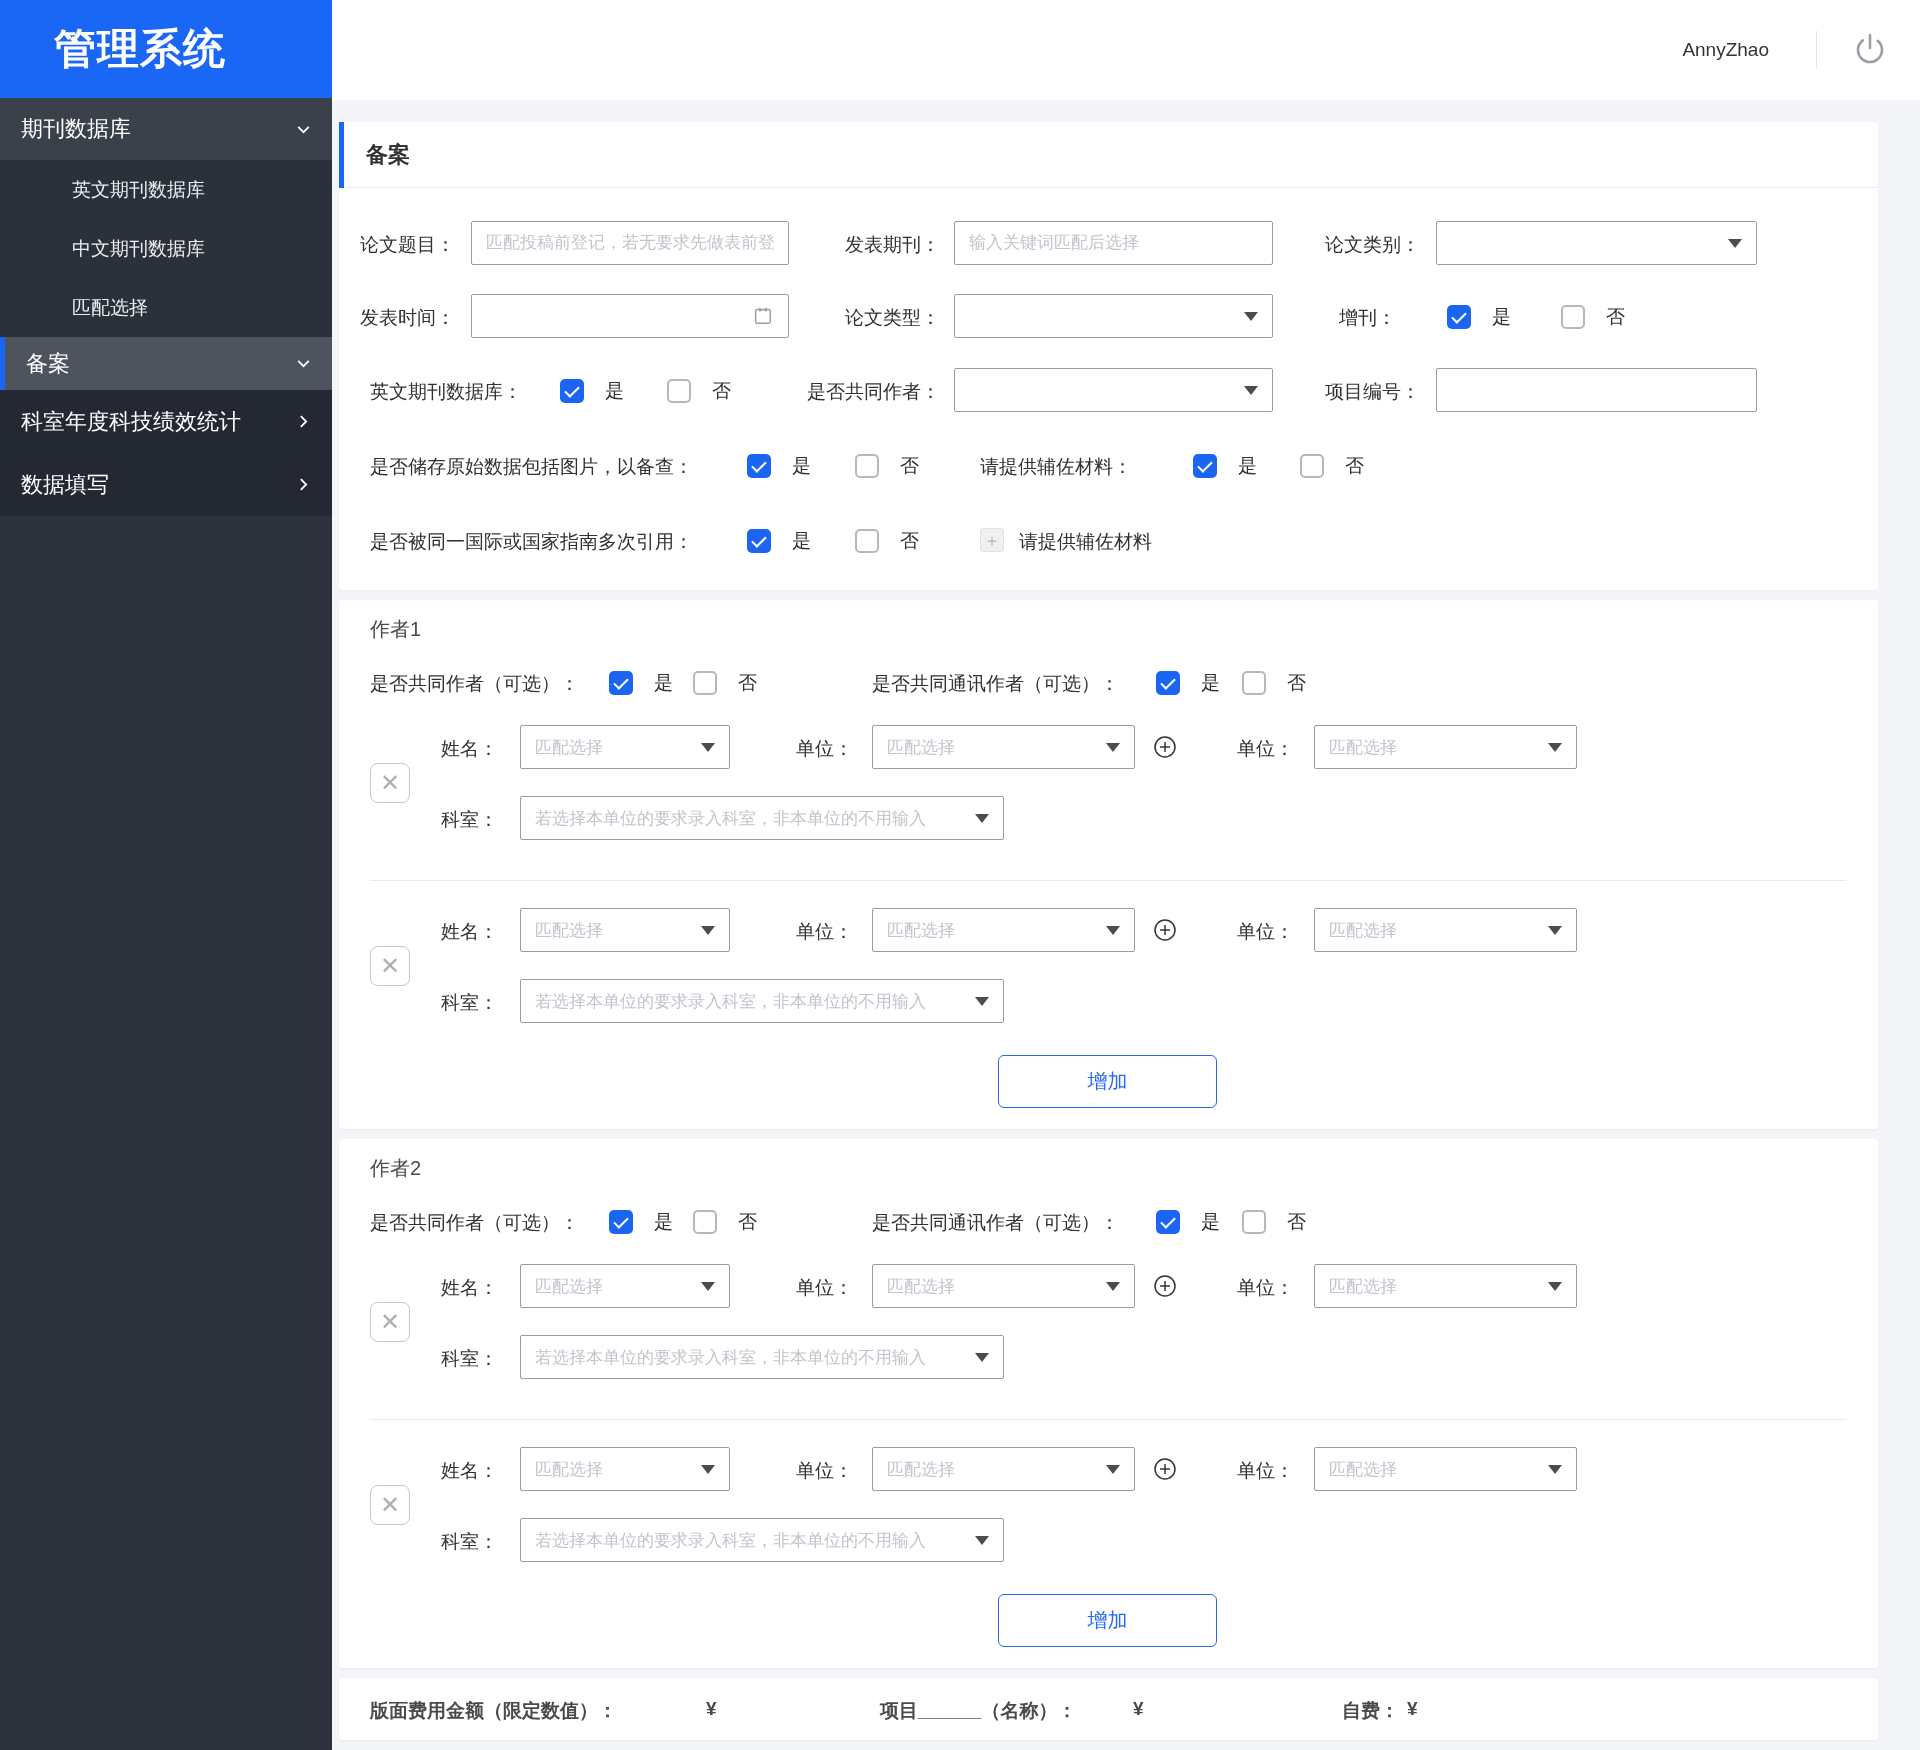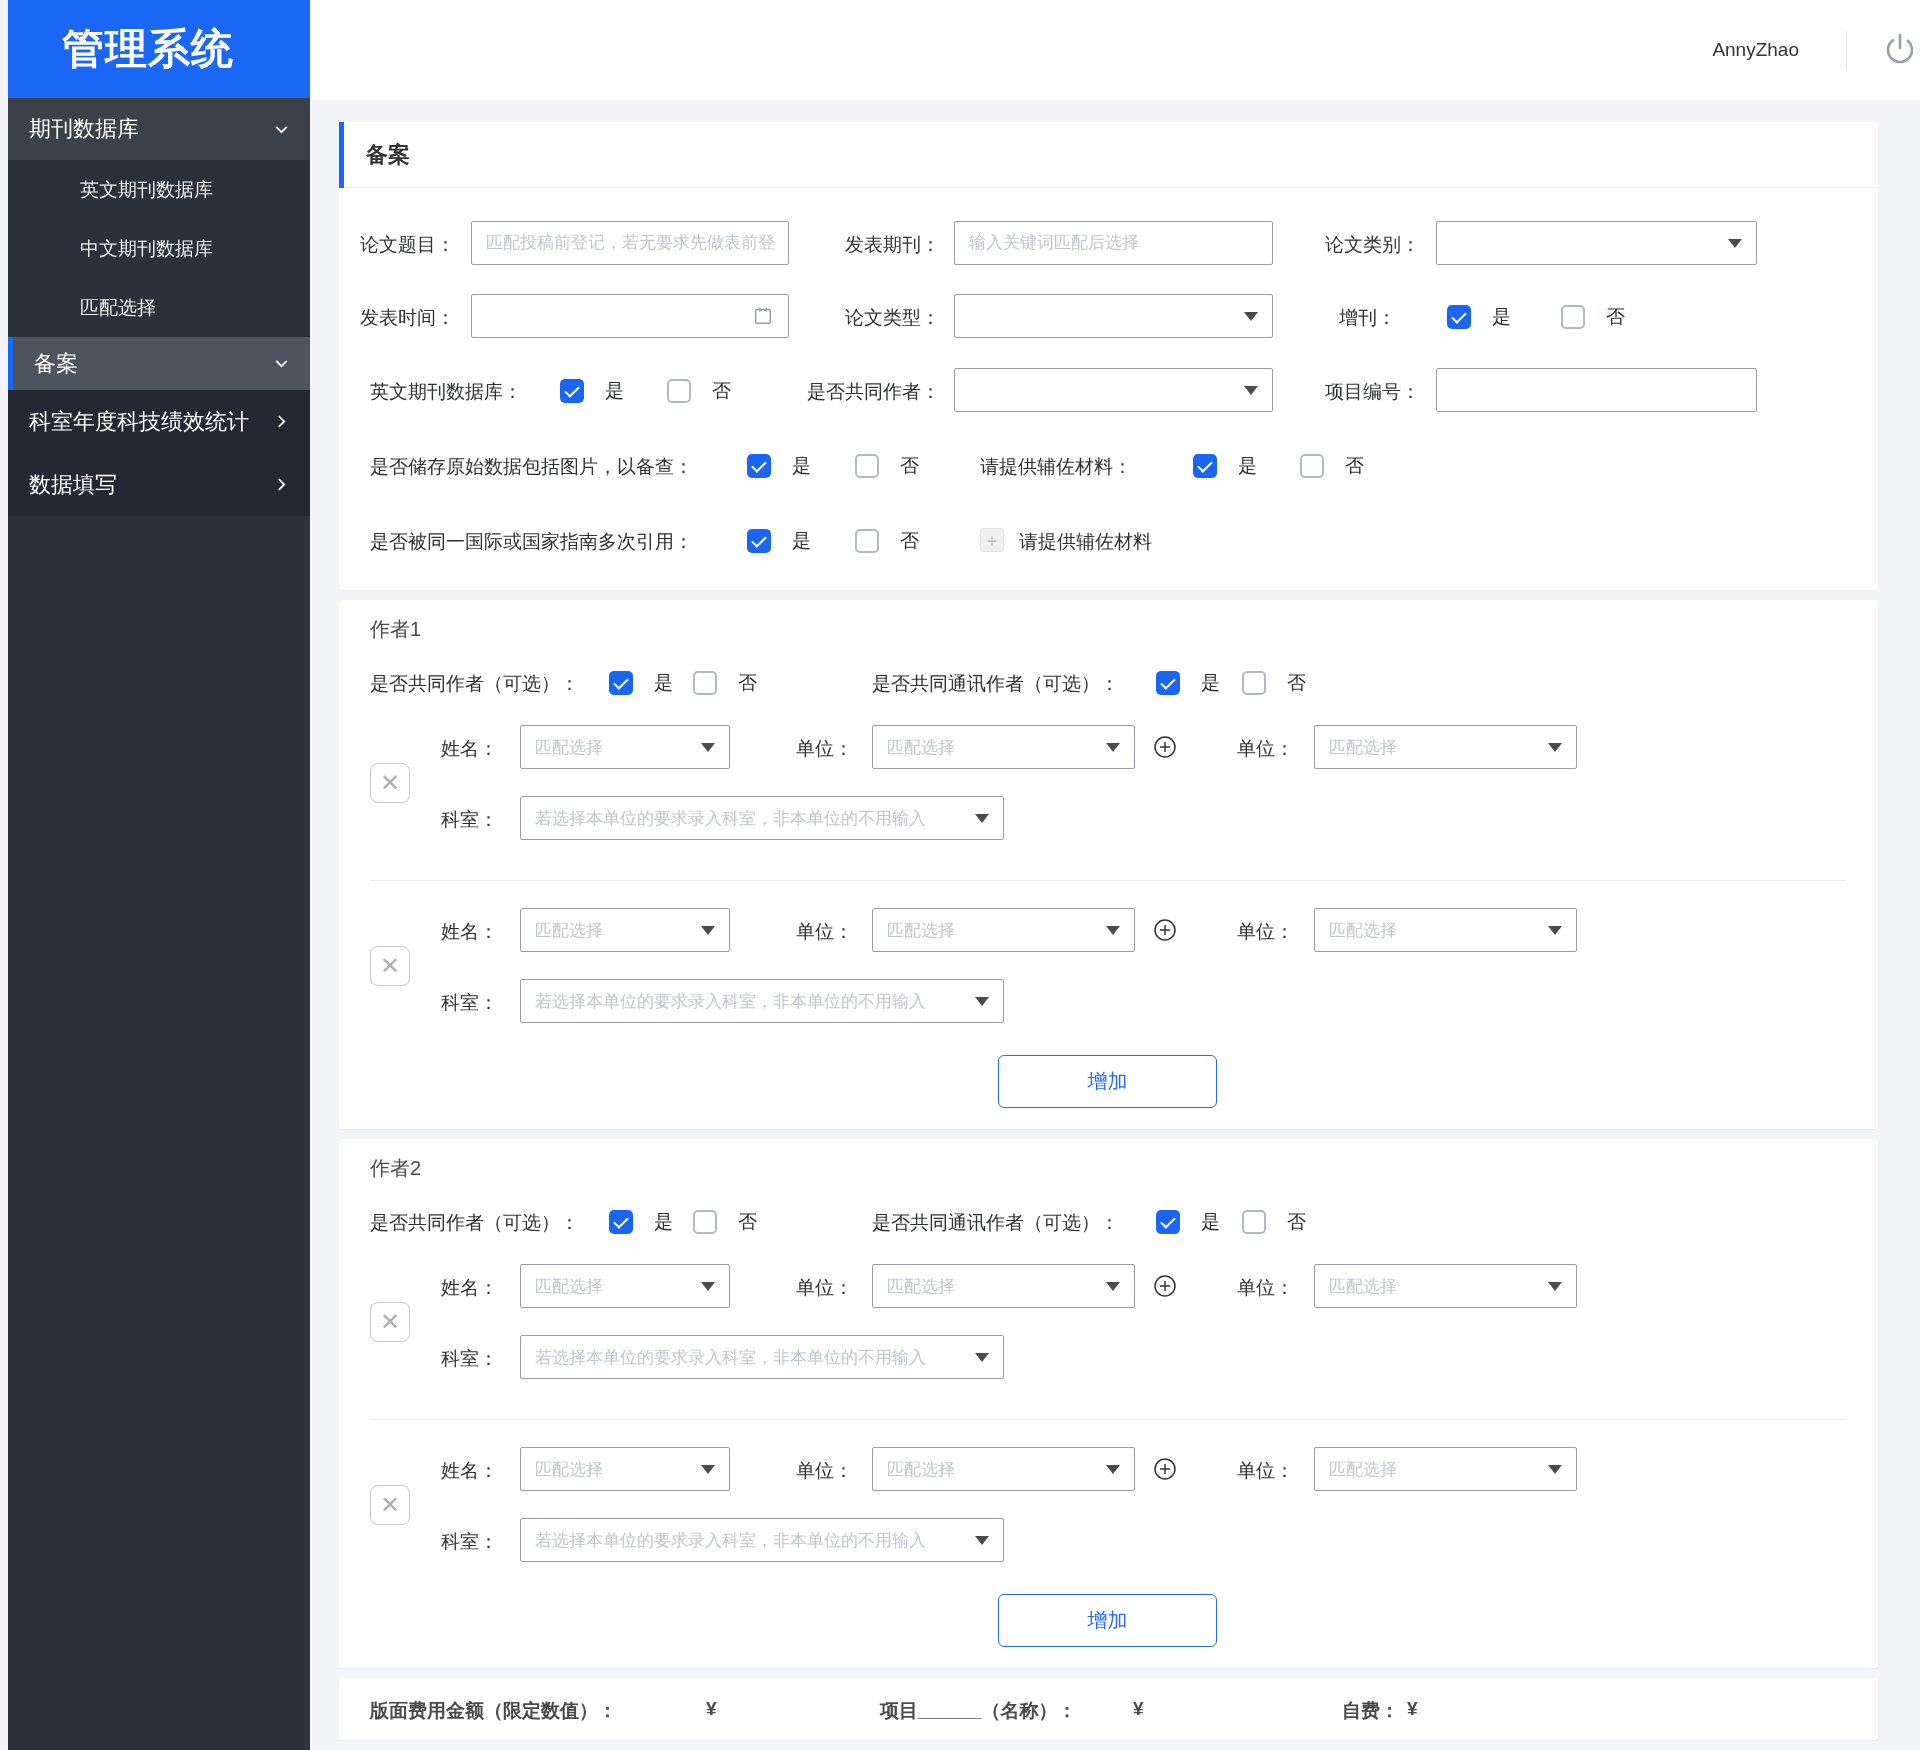--- a/index.html
+++ b/index.html
@@ -1,36 +1,36 @@
 <!DOCTYPE html>
 <html><head>
 <meta charset="utf-8">
 <style>
   * { margin:0; padding:0; box-sizing:border-box; }
   html,body { width:1920px; height:1750px; overflow:hidden;
     font-family:"Liberation Sans","DejaVu Sans",sans-serif; background:#f3f5f9; }
 
   
-  .sidebar { position:fixed; left:8px; top:0; width:302px; height:1750px;
+  .sidebar { position:fixed; left:0; top:0; width:332px; height:1750px;
     background:#2d323c; display:flex; flex-direction:column; }
   .logo { height:98px; background:#1a66f5; color:#fff; font-size:42px; font-weight:bold;
     display:flex; align-items:center; padding-left:54px; letter-spacing:1px; }
   .nav-item { display:flex; align-items:center; color:#fff; cursor:pointer; position:relative; }
   .nav-item .chev { position:absolute; right:20px; display:flex; }
   .ni-parent1 { height:62px; background:#3a414b; font-size:22px; padding-left:21px; }
   .ni-sub { height:59px; background:#2b313a; font-size:19px; padding-left:72px; color:#eceef1; }
   .ni-selected { height:53px; background:#4e545e; font-size:22px; padding-left:21px;
     border-left:5px solid #1a66f5; }
   .ni-parent2 { height:63px; background:#232832; font-size:22px; padding-left:21px; }
   .sidebar .filler { flex:1; background:#2d323c; }
 
   
   .main { margin-left:302px; }
   .topbar { height:100px; background:#ffffff; display:flex; align-items:center;
-    justify-content:flex-end; }
+    justify-content:flex-end; padding-right:30px; }
   .username { font-size:19px; color:#333; }
   .topbar .vdiv { width:1px; height:38px; background:#e3e3e3; margin:0 33px 0 47px; }
   .power-btn { width:40px; height:40px; display:flex; align-items:center; justify-content:center; cursor:pointer; }
 
   
   .content { padding:22px 42px 0 37px; }
   .panel { position:relative; width:1539px; background:#fff; border-radius:4px;
     box-shadow:0 1px 3px rgba(0,0,0,0.04); margin-bottom:10px; }
   .panel-form { height:468px; }
   .panel-author { height:529px; }

